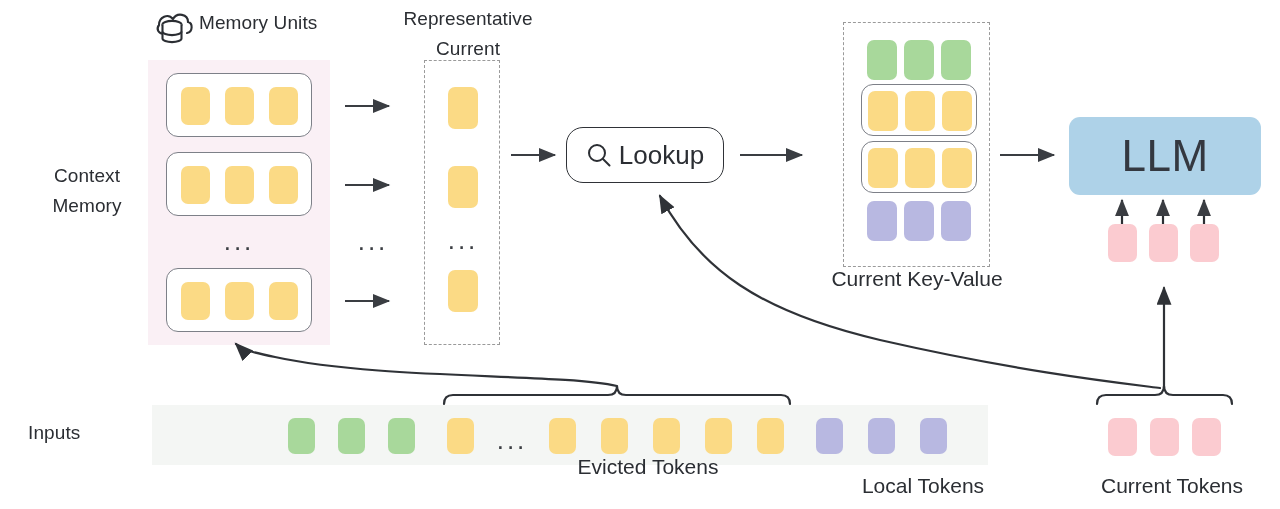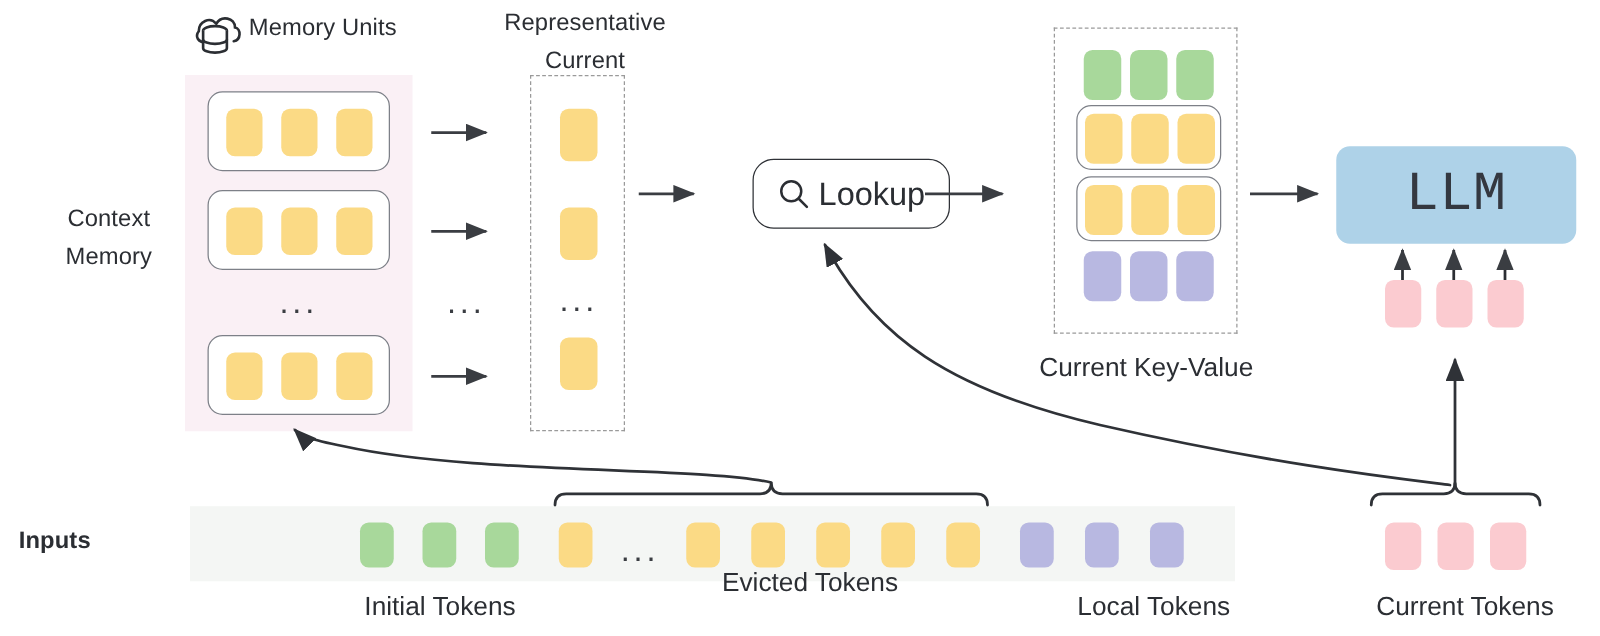--- a/index.html
+++ b/index.html
@@ -26,42 +26,42 @@
   .unit{
     border:1.6px solid #7d8088;border-radius:12px;background:#ffffff;
     box-sizing:border-box;
   }
   .pinkbg{background:#faf0f5;}
   .dashbox{border:1.8px dashed #9a9a9a;box-sizing:border-box;}
   .inputstrip{background:#f4f6f4;}
 
   .lookup{
     border:1.7px solid #2f3237;border-radius:17px;background:#fff;
-    box-sizing:border-box;display:flex;align-items:center;justify-content:center;gap:7px;margin-left:36px;
+    box-sizing:border-box;display:flex;align-items:center;justify-content:center;gap:7px;
   }
   .lookup .txt{font-size:26px;color:#2b2e33;}
   .llm{
     background:#aed2e8;border-radius:11px;
     display:flex;align-items:center;justify-content:center;
     font-size:44px;color:#343840;letter-spacing:.5px;
   }
   .dots{letter-spacing:3px;font-size:26px;color:#3a3d42;line-height:1;}
   svg{overflow:visible;}
 </style>
 </head>
 <body>
 
 <div id="stage">
 
   <div class="abs lbl" style="left:22px;top:161px;width:130px;text-align:center;">
     <div>Context</div>
     <div>Memory</div>
   </div>
 
-  <div class="abs lbl" style="left:15px;top:418px;width:130px;font-weight:bold;">Inputs</div>
+  <div class="abs lbl" style="left:28px;top:418px;width:130px;">Inputs</div>
 
   <div class="abs" style="left:155px;top:4px;width:40px;height:42px;">
     <svg width="40" height="42" viewBox="0 0 40 42">
       <path d="M10 30 C3 30 1 25 4 21 C4 13 13 9 18 15 C22 8 33 10 33 18 C38 19 38 28 32 29" fill="none" stroke="#2b2e33" stroke-width="2.1" stroke-linecap="round"></path>
       <ellipse cx="17" cy="20.5" rx="9.5" ry="3.6" fill="#fff" stroke="#2b2e33" stroke-width="2.1"></ellipse>
       <path d="M7.5 20.5 v14 a9.5 3.6 0 0 0 19 0 v-14" fill="#fff" stroke="#2b2e33" stroke-width="2.1" stroke-linejoin="round"></path>
       <path d="M7.5 27.5 a9.5 3.6 0 0 0 19 0" fill="none" stroke="#2b2e33" stroke-width="2.1"></path>
     </svg>
   </div>
   <div class="abs lbl" style="left:199px;top:8px;">Memory Units</div>
@@ -149,29 +149,29 @@
       <div class="abs chip chip-y" style="left:43px;top:6px;width:30px;height:40px;"></div>
       <div class="abs chip chip-y" style="left:80px;top:6px;width:30px;height:40px;"></div>
     </div>
 
     <div class="abs" style="left:23px;top:178px;width:104px;height:40px;">
       <div class="abs chip chip-p" style="left:0px;top:0px;width:30px;height:40px;"></div>
       <div class="abs chip chip-p" style="left:37px;top:0px;width:30px;height:40px;"></div>
       <div class="abs chip chip-p" style="left:74px;top:0px;width:30px;height:40px;"></div>
     </div>
   </div>
-  <div class="abs lbl-md center" style="left:808px;top:282px;width:218px;">
+  <div class="abs lbl-md center" style="left:808px;top:266px;width:218px;">
     <div>Current Key-Value</div>
   </div>
 
   <svg class="abs" style="left:1000px;top:146px;width:72px;height:20px;">
     <line x1="0" y1="9" x2="54" y2="9" stroke="#3a3d42" stroke-width="2.2" marker-end="url(#ah)"></line>
   </svg>
 
-  <div class="abs llm" style="left:1069px;top:117px;width:192px;height:78px;font-family:Liberation Mono, monospace;">
+  <div class="abs llm" style="left:1069px;top:117px;width:192px;height:78px;">
     <span>LLM</span>
   </div>
 
   <svg class="abs" style="left:1108px;top:196px;width:120px;height:30px;">
     <line x1="14" y1="28" x2="14" y2="4" stroke="#2b2e33" stroke-width="2.2" marker-end="url(#ah)"></line>
     <line x1="55" y1="28" x2="55" y2="4" stroke="#2b2e33" stroke-width="2.2" marker-end="url(#ah)"></line>
     <line x1="96" y1="28" x2="96" y2="4" stroke="#2b2e33" stroke-width="2.2" marker-end="url(#ah)"></line>
   </svg>
 
   <div class="abs" style="left:1108px;top:224px;width:120px;height:40px;">
@@ -196,21 +196,20 @@
   <div class="abs chip chip-y" style="left:757px;top:418px;width:27px;height:36px;"></div>
 
   <div class="abs chip chip-p" style="left:816px;top:418px;width:27px;height:36px;"></div>
   <div class="abs chip chip-p" style="left:868px;top:418px;width:27px;height:36px;"></div>
   <div class="abs chip chip-p" style="left:920px;top:418px;width:27px;height:36px;"></div>
 
   <div class="abs chip chip-k" style="left:1108px;top:418px;width:29px;height:38px;"></div>
   <div class="abs chip chip-k" style="left:1150px;top:418px;width:29px;height:38px;"></div>
   <div class="abs chip chip-k" style="left:1192px;top:418px;width:29px;height:38px;"></div>
 
-  <div class="abs lbl-md center" style="left:262px;top:473px;width:180px;">Initial Tokens</div>
   <div class="abs lbl-md center" style="left:555px;top:454px;width:186px;">Evicted Tokens</div>
   <div class="abs lbl-md center" style="left:840px;top:473px;width:166px;">Local Tokens</div>
   <div class="abs lbl-md center" style="left:1075px;top:473px;width:194px;">Current Tokens</div>
 
   <svg class="abs" style="left:0;top:0;width:1280px;height:509px;pointer-events:none;">
     <defs>
       <marker id="ah2" markerWidth="10" markerHeight="10" refX="7.6" refY="3.4" orient="auto">
         <path d="M0,0 L8.5,3.4 L0,6.8 z" fill="#2f3237"></path>
       </marker>
     </defs>

